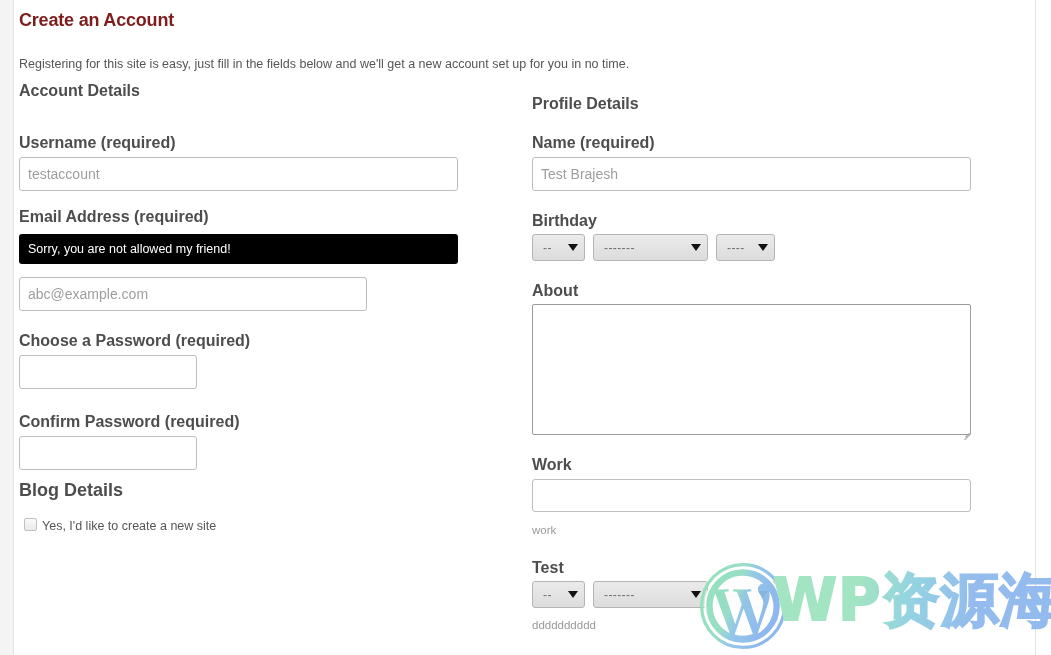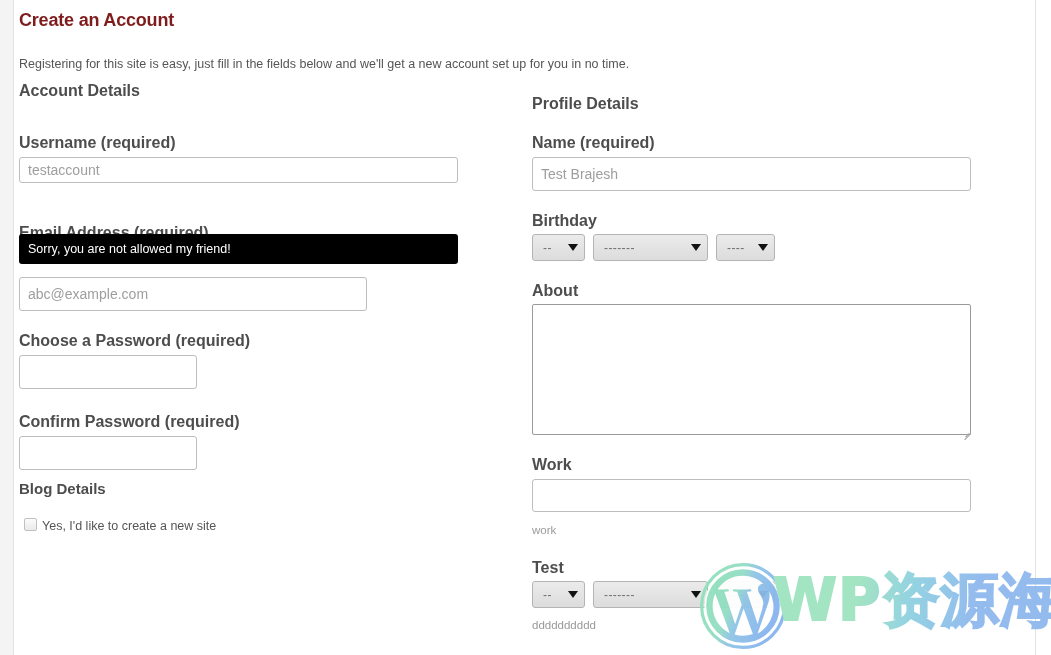--- a/index.html
+++ b/index.html
@@ -200,33 +200,33 @@
 
   <div id="content-sheet"></div>
   <div id="right-gutter"></div>
 
   <div class="page-title">Create an Account</div>
   <div class="intro">Registering for this site is easy, just fill in the fields below and we'll get a new account set up for you in no time.</div>
 
   <div class="section-title" style="left:19px; top:82px;">Account Details</div>
 
   <div class="field-label" style="left:19px; top:134px;">Username (required)</div>
-  <input class="text-input" style="left: 19px; top: 157px; width: 439px; height: 26px;" placeholder="testaccount">
-
-  <div class="field-label" style="left:19px; top:224px;">Email Address (required)</div>
+  <input class="text-input" style="left: 19px; top: 157px; width: 439px; height: 34px;" placeholder="testaccount">
+
+  <div class="field-label" style="left:19px; top:208px;">Email Address (required)</div>
   <div class="error-banner" style="left:19px; top:234px; width:439px; height:30px;">Sorry, you are not allowed my friend!</div>
   <input class="text-input" style="left: 19px; top: 277px; width: 348px; height: 34px;" placeholder="abc@example.com">
 
   <div class="field-label" style="left:19px; top:332px;">Choose a Password (required)</div>
   <input class="text-input" type="password" style="left: 19px; top: 355px; width: 178px; height: 34px;" placeholder="">
 
   <div class="field-label" style="left:19px; top:413px;">Confirm Password (required)</div>
   <input class="text-input" type="password" style="left: 19px; top: 436px; width: 178px; height: 34px;" placeholder="">
 
-  <div class="section-title" style="left:19px; top:480px; font-size:15px;">Blog Details</div>
+  <div class="section-title" style="left:19px; top:480px; font-size:18px;">Blog Details</div>
 
   <div class="checkbox" style="left:24px; top:518px;"></div>
   <div class="cb-label" style="left:42px; top:519px;">Yes, I'd like to create a new site</div>
 
   <div class="section-title" style="left:532px; top:95px;">Profile Details</div>
 
   <div class="field-label" style="left:532px; top:134px;">Name (required)</div>
   <input class="text-input" style="left: 532px; top: 157px; width: 439px; height: 34px;" placeholder="Test Brajesh">
 
   <div class="field-label" style="left:532px; top:212px;">Birthday</div>

